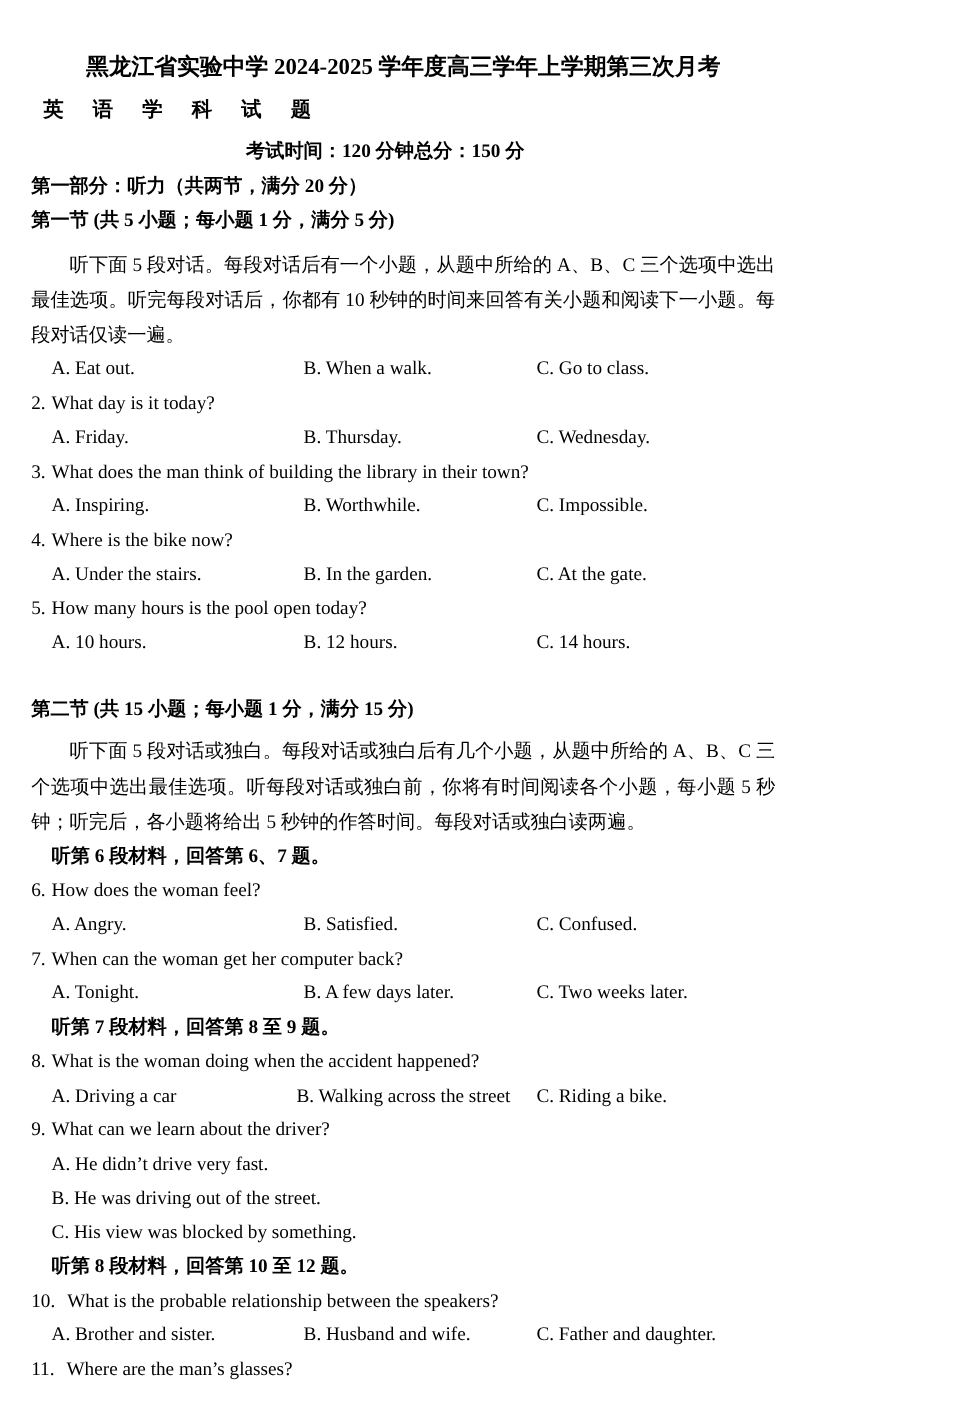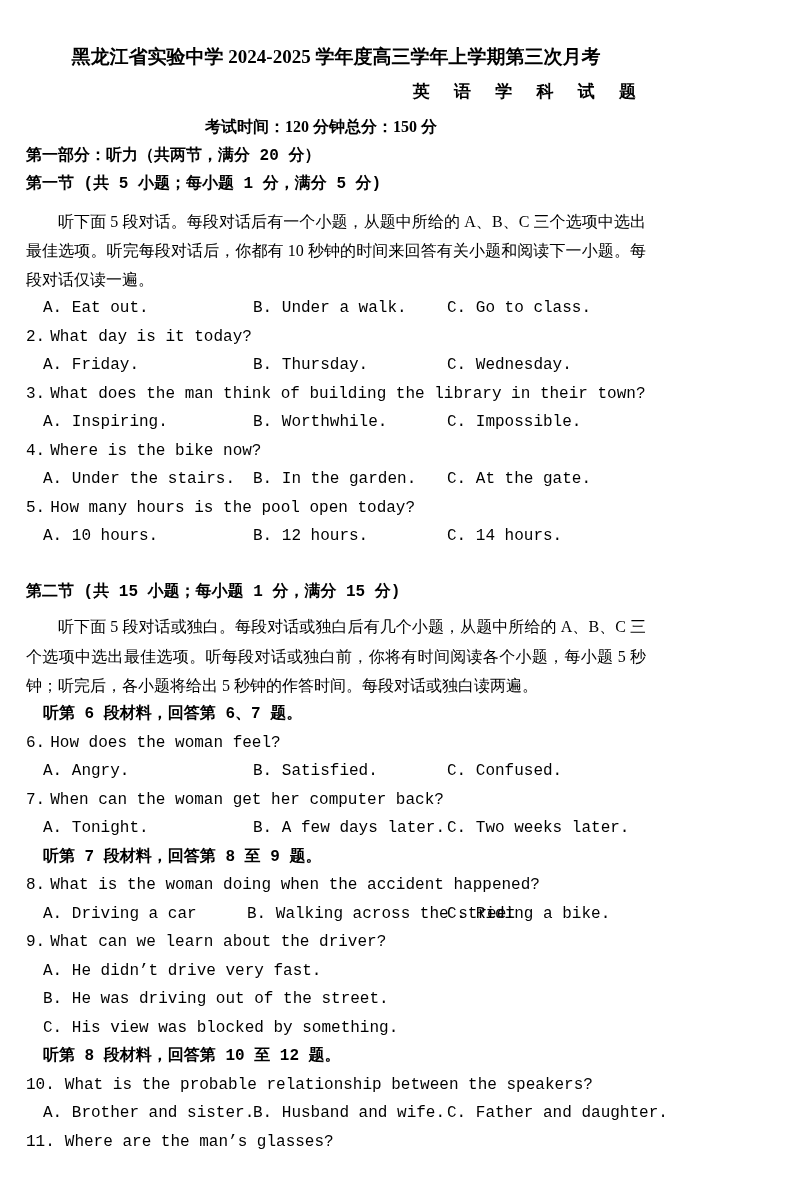--- a/index.html
+++ b/index.html
@@ -19,34 +19,34 @@
     margin: 0 0 10px 0;
     font-size: 19px;
     font-weight: bold;
     text-align: center;
     line-height: 26px;
   }
   .subtitle {
     margin: 0;
     font-size: 17px;
     font-weight: bold;
-    text-align: right;
+    text-align: left;
     letter-spacing: 10px;
     text-indent: 10px;
     line-height: 24px;
   }
   .meta {
     margin-top: 9px;
     display: flex;
     justify-content: center;
     font-weight: bold;
     line-height: 28.5px;
     transform: translateX(-15px);
   }
-  .line { line-height: 28.5px; min-height: 28.5px; font-family: Liberation Mono, monospace; }
+  .line { line-height: 28.5px; min-height: 28.5px; }
   .bold { font-weight: bold; }
   .para {
     margin: 6px 0 0 0;
     line-height: 29.3px;
     text-align: justify;
     text-indent: 32px;
   }
   .para.first { margin-top: 8px; }
   .sec2 { margin-top: 27px; }
   .indent { padding-left: 17px; }
@@ -70,21 +70,21 @@
     <span>考试时间：120 分钟</span>
     <span>总分：150 分</span>
   </div>
 
   <div class="line bold">第一部分：听力（共两节，满分 20 分）</div>
   <div class="line bold">第一节 (共 5 小题；每小题 1 分，满分 5 分)</div>
   <p class="para first">听下面 5 段对话。每段对话后有一个小题，从题中所给的 A、B、C 三个选项中选出最佳选项。听完每段对话后，你都有 10 秒钟的时间来回答有关小题和阅读下一小题。每段对话仅读一遍。</p>
 
   <div class="line opts">
     <span class="opt oa">A. Eat out.</span>
-    <span class="opt ob">B. Under a walk.</span>
+    <span class="opt ob">B. When a walk.</span>
     <span class="opt oc">C. Go to class.</span>
   </div>
 
   <div class="line">
     <span class="qnum">2.</span><span>What day is it today?</span>
   </div>
   <div class="line opts">
     <span class="opt oa">A. Friday.</span>
     <span class="opt ob">B. Thursday.</span>
     <span class="opt oc">C. Wednesday.</span>

